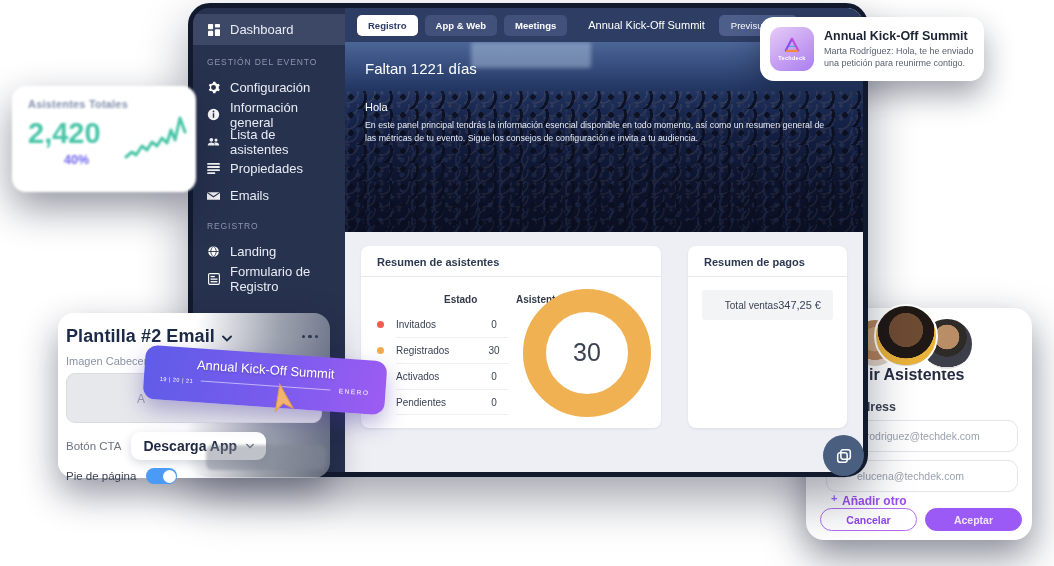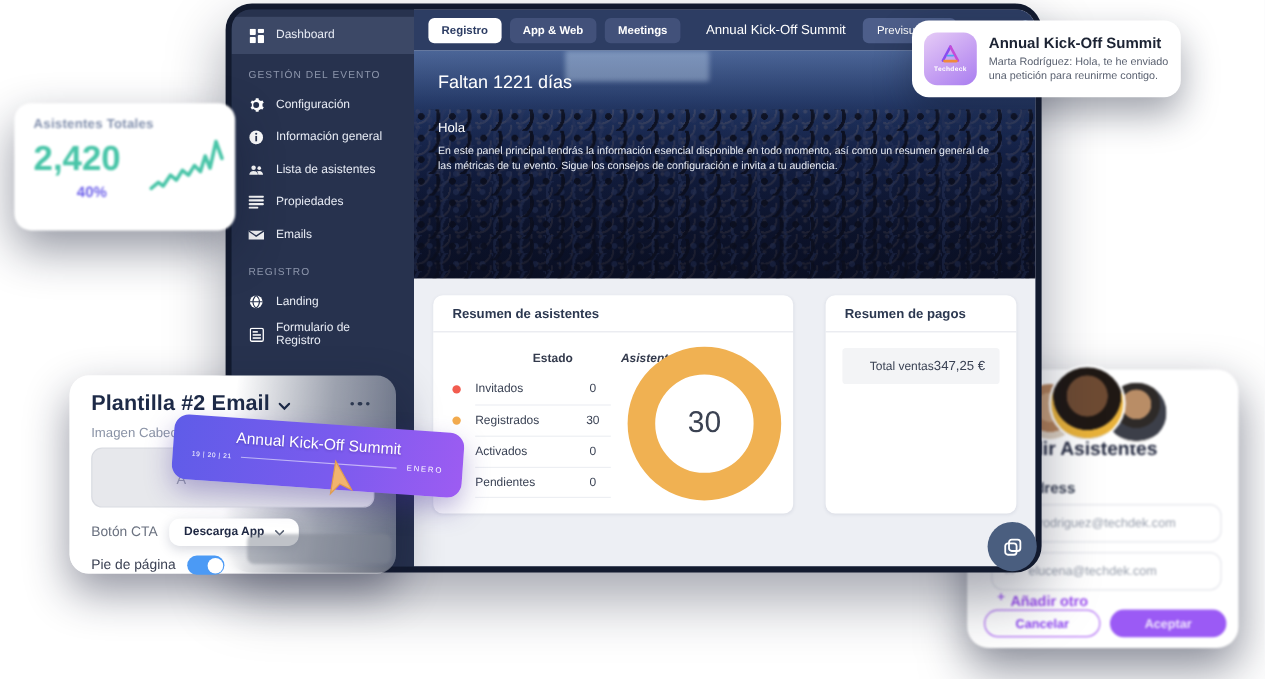--- a/index.html
+++ b/index.html
@@ -20,21 +20,21 @@
   .app-window{position:absolute;left:188px;top:3px;width:680px;height:474px;z-index:2;
     border:5px solid #121a2e;border-radius:22px;background:#27324e;
     box-shadow:0 22px 48px rgba(15,20,45,.38);}
   .window-inner{position:absolute;inset:0;border-radius:16px;overflow:hidden;display:flex;}
 
   
   .sidebar{width:152px;flex:none;background:#27324e;color:#e8ecf5;display:flex;flex-direction:column;}
   .logo-row{display:flex;align-items:center;gap:7px;padding:13px 14px 11px;}
   .logo-text{font-size:15px;font-weight:bold;color:#fff;letter-spacing:.2px;}
   .side-item{display:flex;align-items:center;gap:10px;height:27px;padding:0 14px;
-    font-size:10px;color:#e8ecf5;cursor:pointer;}
+    font-size:13px;color:#e8ecf5;cursor:pointer;}
   .side-item.active{background:#3c4866;height:31px;margin-top:6px;}
   .side-section{font-size:8.5px;color:#8d96ac;letter-spacing:.9px;margin:12px 14px 7px;}
   .sicon{width:13px;height:13px;flex:none;display:inline-flex;align-items:center;justify-content:center;}
 
   
   .main-col{flex:1;display:flex;flex-direction:column;background:#edeff4;min-width:0;}
   .navbar{height:34px;flex:none;background:#2d3d63;display:flex;align-items:center;
     padding:0 12px;gap:7px;}
   .tab{font-size:9.5px;font-weight:bold;padding:5px 11px;border-radius:5px;cursor:pointer;
     background:#42517a;color:#fff;white-space:nowrap;}
@@ -68,21 +68,21 @@
   .panel{background:#fff;border-radius:8px;box-shadow:0 1px 3px rgba(30,40,80,.08);height:182px;}
   .panel-attendees{width:300px;flex:none;display:flex;flex-direction:column;}
   .panel-payments{flex:1;}
   .panel-header{padding:10px 16px 8px;border-bottom:1px solid #e6e8ee;
     font-size:11px;font-weight:bold;color:#2c3850;}
   .panel-body{flex:1;display:flex;}
   .att-table{width:152px;flex:none;padding:10px 0 6px 16px;}
   .att-hrow{display:flex;align-items:center;height:24px;padding-left:19px;}
   .att-h{font-size:10px;font-weight:bold;color:#333a4c;}
   .att-h.state{flex:0 0 72px;margin-left:48px;}
-  .att-h.count{flex:0 0 52px;text-align:right;font-style:italic;}
+  .att-h.count{flex:0 0 52px;text-align:left;}
   .att-row{position:relative;display:flex;align-items:center;height:26px;}
   .att-row + .att-row::before{content:"";position:absolute;left:19px;right:4px;top:0;height:1px;background:#edeff3;}
   .att-row:last-child::after{content:"";position:absolute;left:19px;right:4px;bottom:0;height:1px;background:#edeff3;}
   .dot{width:7px;height:7px;border-radius:50%;margin-right:12px;flex:none;}
   .att-label{flex:0 0 72px;font-size:10px;color:#3a4254;}
   .att-value{flex:0 0 52px;text-align:center;font-size:10px;color:#3a4254;}
   .donut-wrap{flex:1;display:flex;align-items:center;justify-content:center;}
   .donut{width:128px;height:128px;border-radius:50%;border:23px solid #f0b152;
     display:flex;align-items:center;justify-content:center;}
   .donut-total{font-size:25px;color:#3b4252;}
@@ -102,21 +102,21 @@
   .notif-icon{width:44px;height:44px;flex:none;border-radius:11px;
     background:linear-gradient(145deg,#e6ccf6 0%,#c29bf2 60%,#a97ef0 100%);
     display:flex;flex-direction:column;align-items:center;justify-content:center;gap:1px;
     filter:blur(.4px);}
   .notif-appname{font-size:5.5px;font-weight:bold;color:#fff;letter-spacing:.3px;}
   .notif-title{font-size:12.5px;font-weight:bold;color:#1c2333;}
   .notif-body{font-size:9px;color:#5a6170;line-height:1.35;margin-top:2px;}
 
   
   .template-card{position:absolute;left:58px;top:313px;width:272px;height:165px;z-index:4;
-    border-radius:16px;padding:13px 18px;
+    border-radius:16px;padding:13px 8px;
     background:linear-gradient(97deg,#ffffff 0%,#ffffff 48%,rgba(255,255,255,.55) 76%,rgba(246,247,250,.3) 100%);
     -webkit-backdrop-filter:blur(4px);backdrop-filter:blur(4px);
     box-shadow:0 16px 36px rgba(20,25,50,.45);}
   .tpl-title-row{display:flex;align-items:center;gap:7px;}
   .tpl-title{font-size:18px;font-weight:800;color:#1d2a47;letter-spacing:.1px;}
   .tpl-dots{margin-left:auto;display:flex;gap:3px;cursor:pointer;padding:4px;}
   .tpl-dots i{width:3.5px;height:3.5px;border-radius:50%;background:#2c3850;}
   .tpl-sub-row{display:flex;align-items:center;margin-top:7px;}
   .tpl-sub{font-size:11px;color:#8a93a6;}
   .swap-glyph{margin-left:auto;font-size:12px;color:#5c6576;cursor:pointer;}
@@ -130,21 +130,21 @@
   .ticket-title{font-size:13px;text-align:center;text-shadow:0 1px 2px rgba(40,20,90,.3);}
   .ticket-row{display:flex;align-items:center;gap:8px;margin-top:5px;}
   .ticket-dates{font-size:5.5px;letter-spacing:.5px;}
   .ticket-line{flex:1;border-top:1px solid rgba(255,255,255,.55);}
   .ticket-month{font-size:6.5px;letter-spacing:1.5px;}
   .cursor-arrow{position:absolute;left:212px;top:70px;z-index:3;}
   .tpl-cta-row{display:flex;align-items:center;gap:10px;margin-top:9px;}
   .tpl-cta-label{font-size:11.5px;color:#6b7280;}
   .cta-select{background:#fff;border-radius:9px;box-shadow:0 3px 10px rgba(30,40,80,.18);
     padding:6px 12px;display:flex;align-items:center;gap:9px;cursor:pointer;}
-  .cta-select-value{font-size:10px;font-weight:bold;color:#1e2742;}
+  .cta-select-value{font-size:14px;font-weight:bold;color:#1e2742;}
   .tpl-toggle-row{display:flex;align-items:center;gap:10px;margin-top:8px;}
   .tpl-toggle-label{font-size:11.5px;color:#3c4254;}
   .toggle{width:31px;height:16px;border-radius:8px;background:#4b9af5;position:relative;cursor:pointer;}
   .toggle-knob{position:absolute;right:1.5px;top:1.5px;width:13px;height:13px;border-radius:50%;background:#fff;}
   .frost-btn{position:absolute;right:4px;bottom:8px;width:120px;height:25px;border-radius:6px;
     background:rgba(128,133,145,.5);filter:blur(1.5px);}
 
   
   .attendees-card{position:absolute;left:806px;top:308px;width:226px;height:232px;z-index:1;
     background:#fff;border-radius:18px;box-shadow:0 16px 38px rgba(18,24,48,.5);

